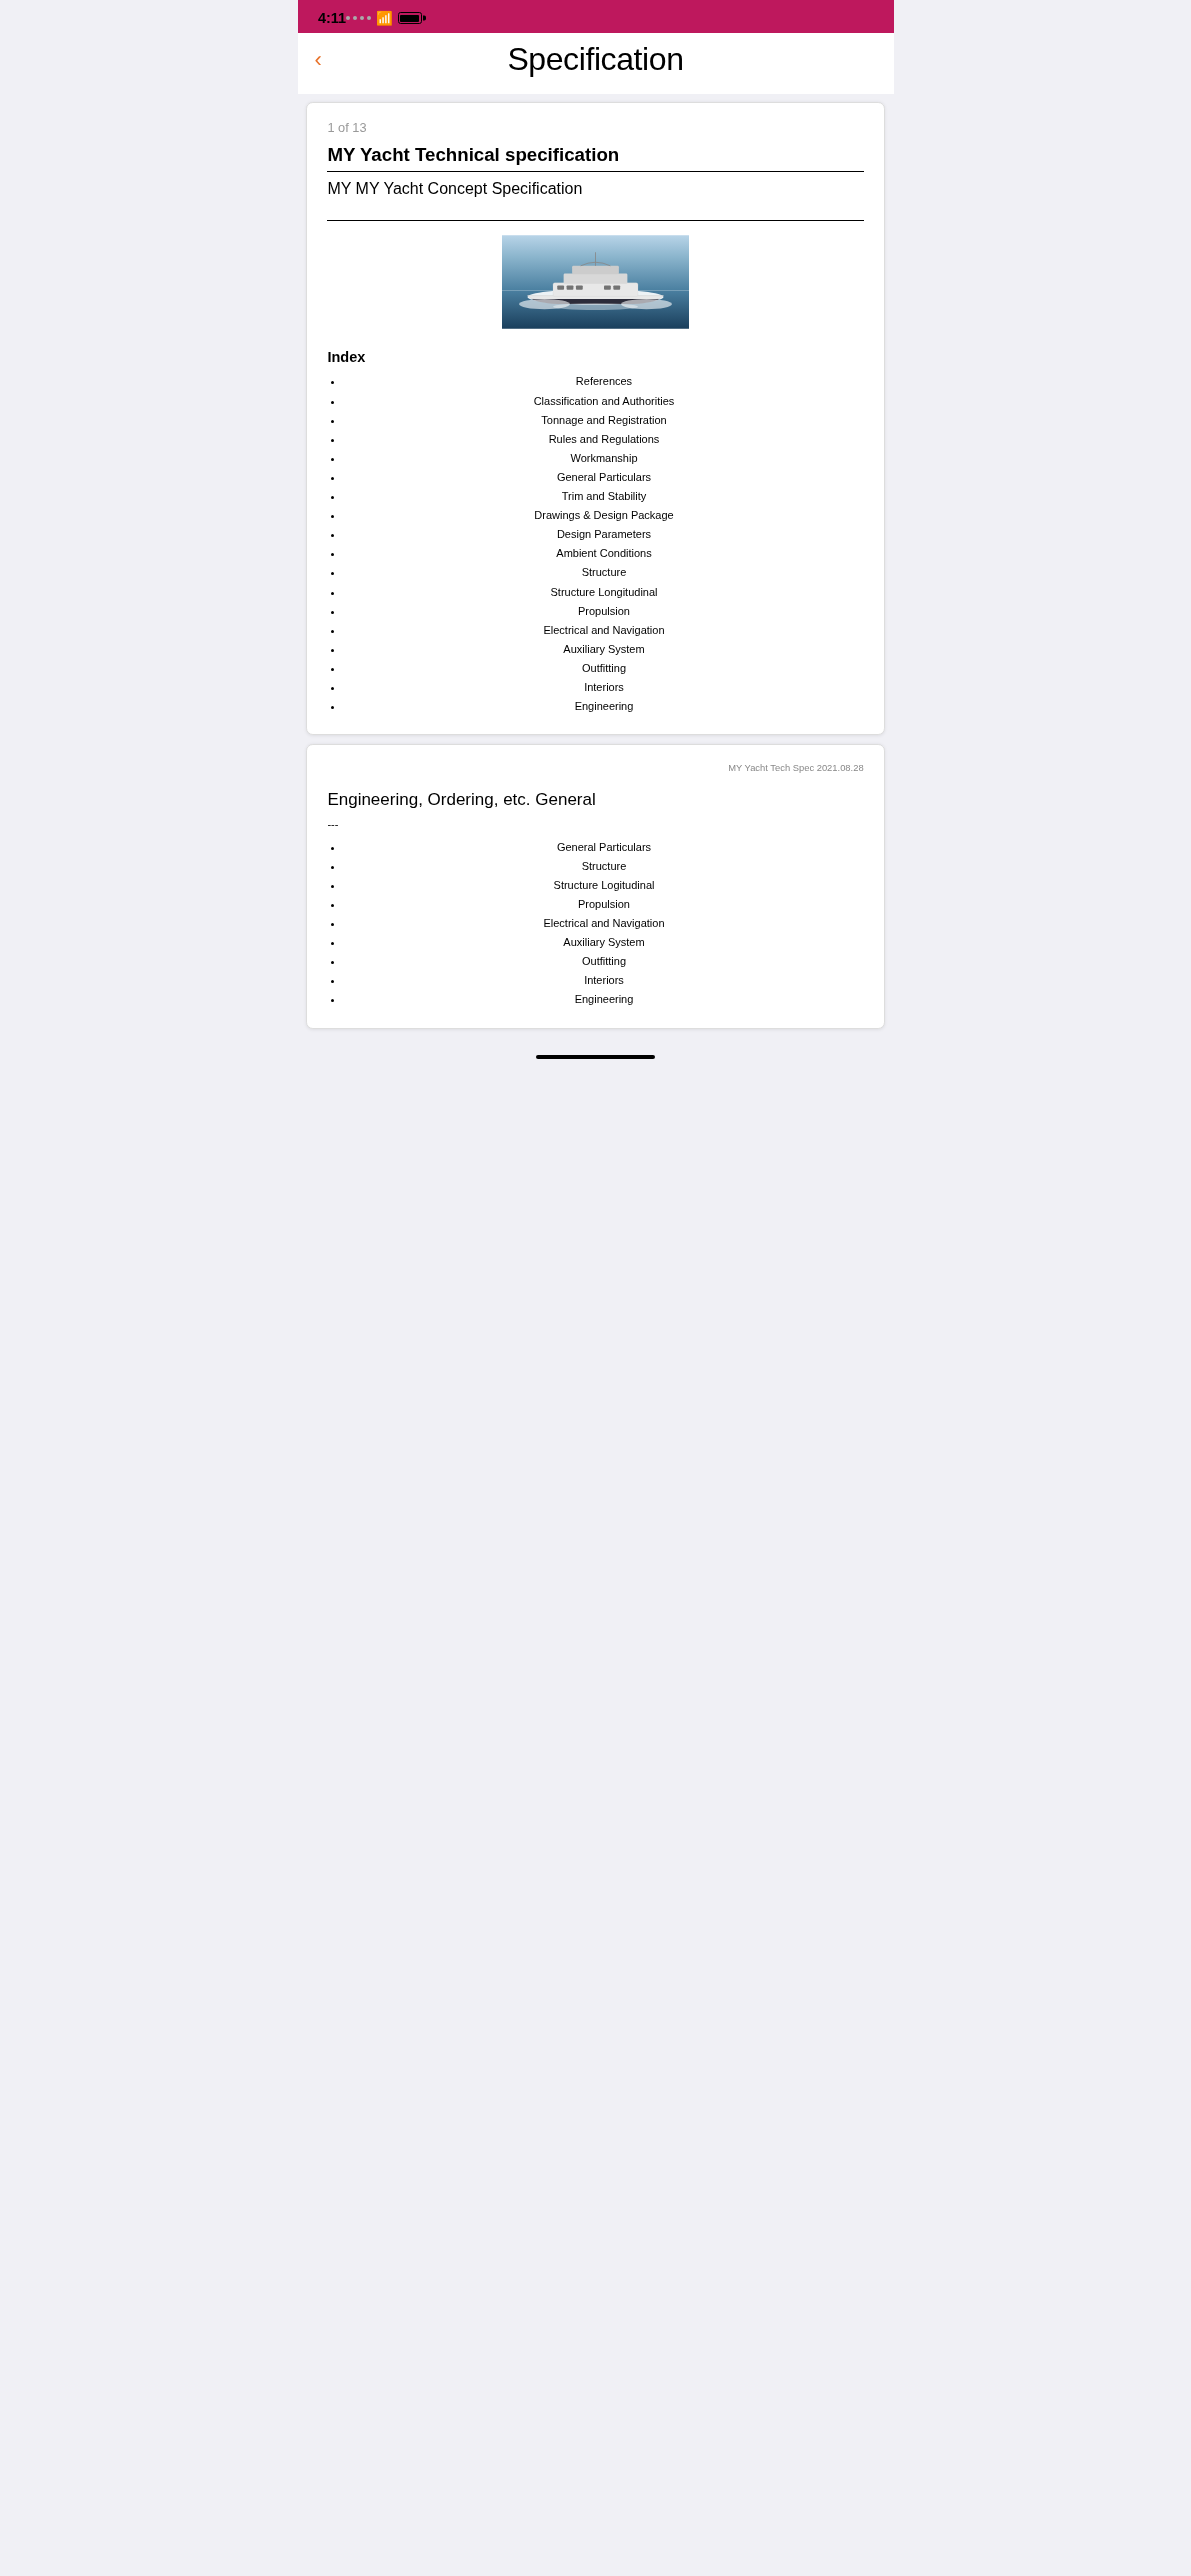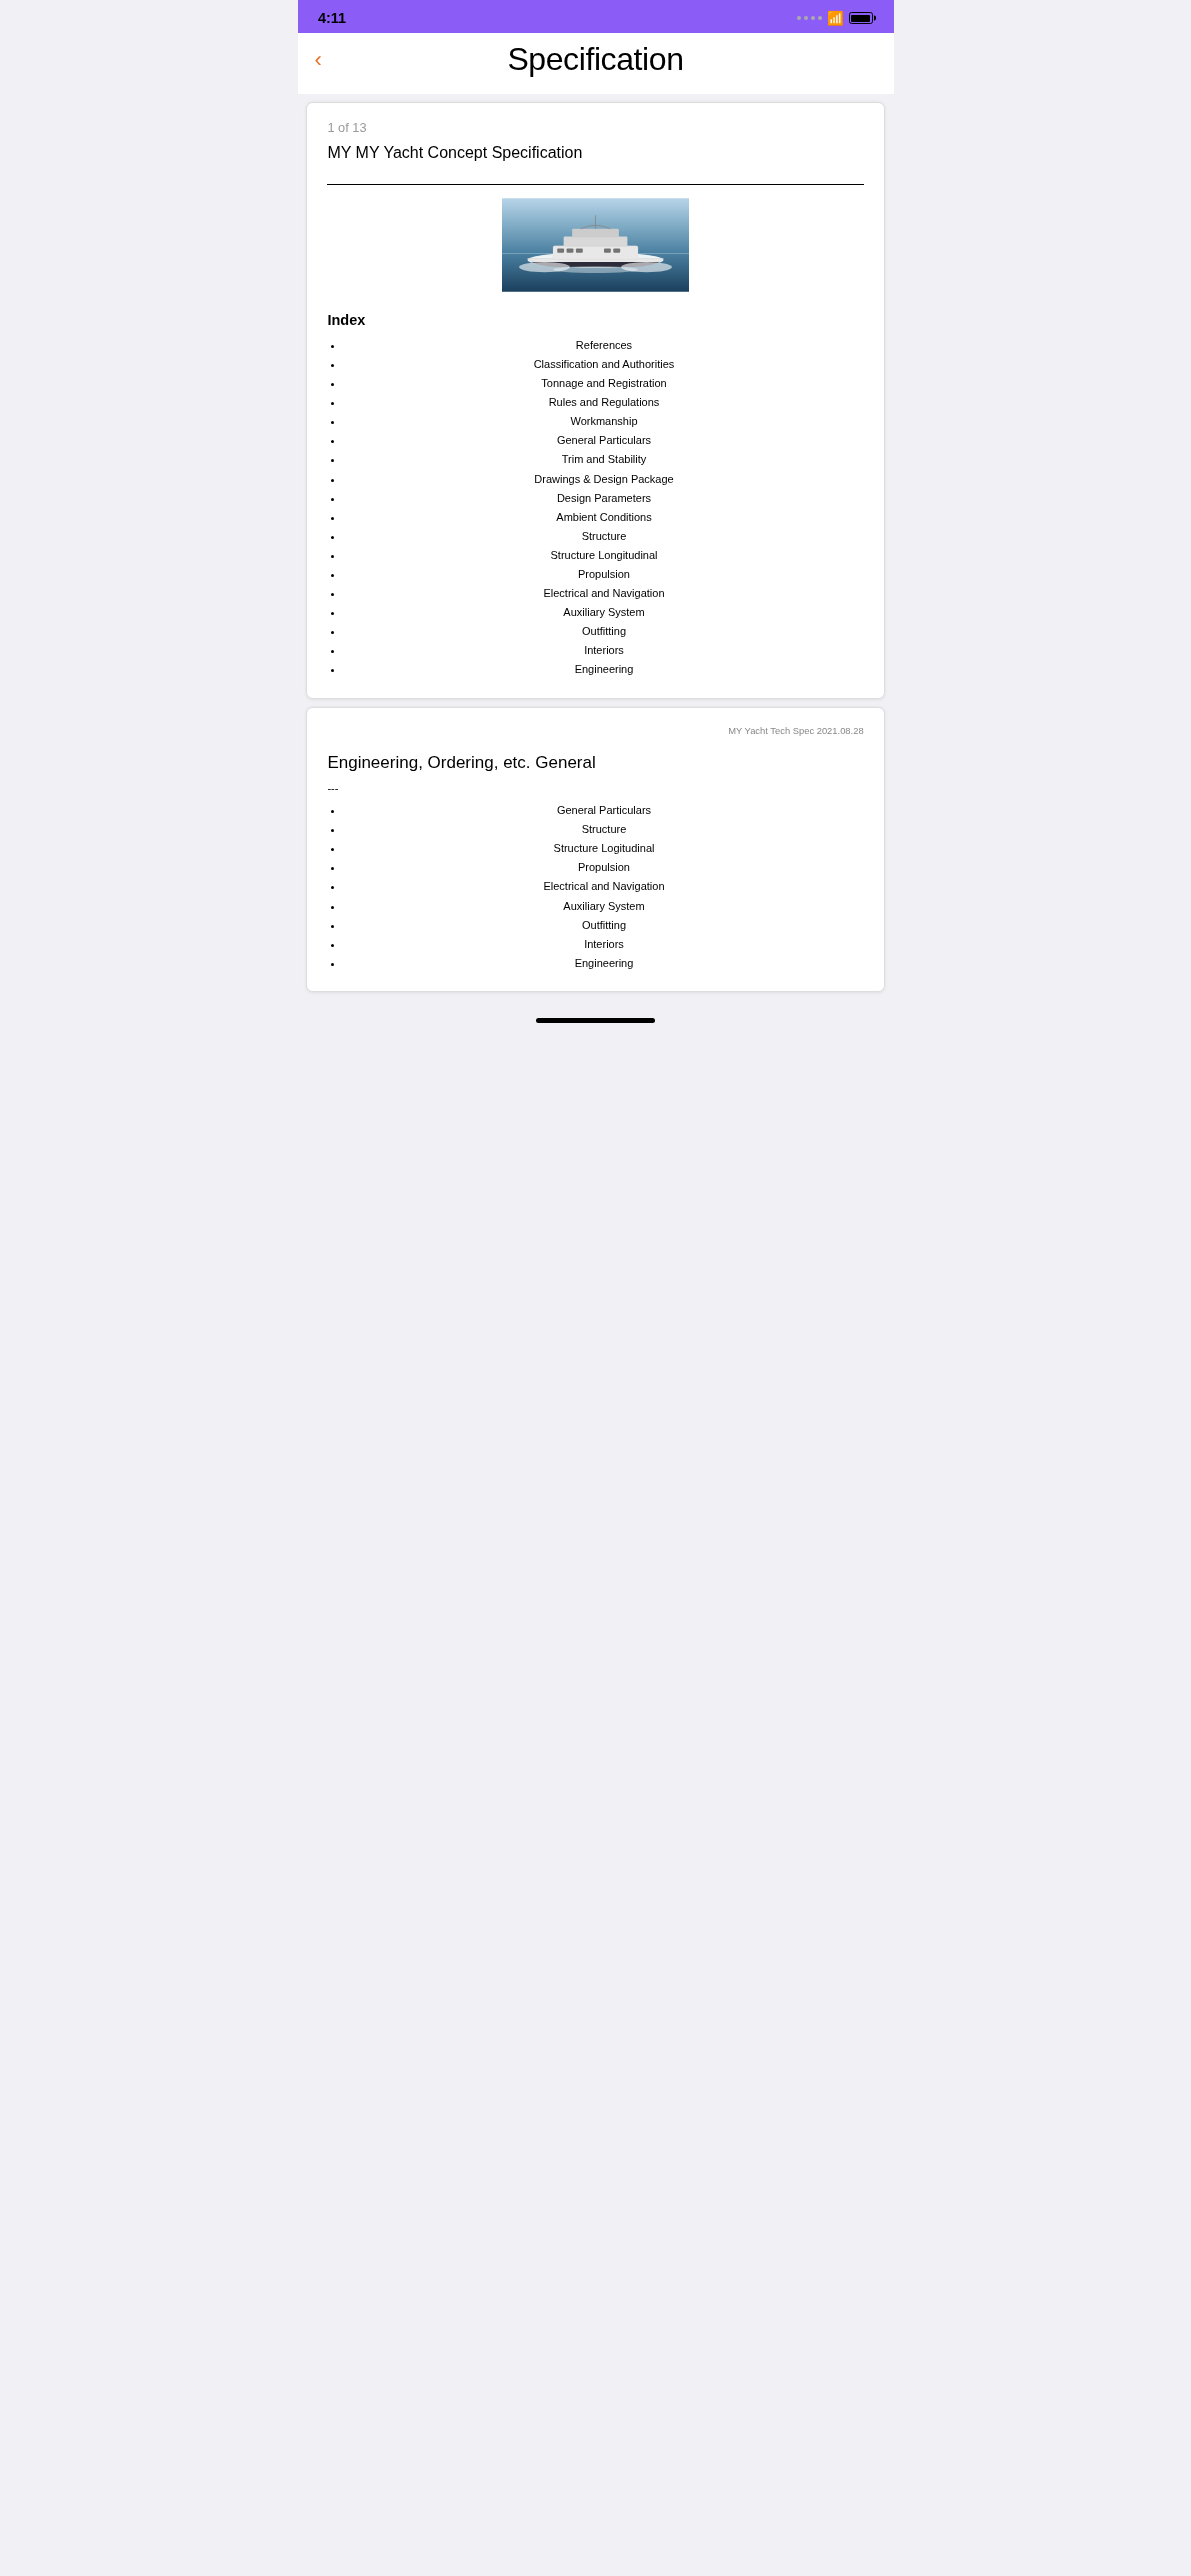--- a/index.html
+++ b/index.html
@@ -8,24 +8,24 @@
     body {
       background: #f0f0f5;
       font-family: -apple-system, 'Helvetica Neue', Arial, sans-serif;
       width: 596px;
       margin: 0 auto;
     }
 
     
     .status-bar {
       display: flex;
-      justify-content: space-between;
+      justify-content: flex-start;
       align-items: center;
       padding: 10.2px 20.4px 6.8px 20.4px;
-      background: #8b5cf6;
+      background: #be185d;
     }
     .status-time {
       font-size: 14.5px;
       font-weight: 600;
       color: #000;
     }
     .status-icons {
       display: flex;
       align-items: center;
       gap: 5.1px;
@@ -223,20 +223,21 @@
   </div>
 </div>
 
 <div class="header">
   <span class="back-button">‹</span>
   <span class="header-title">Specification</span>
 </div>
 
 <div class="page-card">
   <div class="page-number">1 of 13</div>
+  <div class="doc-title-main">MY Yacht Technical specification</div>
   <div class="doc-title-sub">MY MY Yacht Concept Specification</div>
 
   <div class="yacht-image-container">
     <svg class="yacht-svg" viewBox="0 0 440 220" xmlns="http://www.w3.org/2000/svg">
 
       <defs>
         <linearGradient id="skyGrad" x1="0" y1="0" x2="0" y2="1">
           <stop offset="0%" stop-color="#b8d4e8"></stop>
           <stop offset="40%" stop-color="#8ab4cc"></stop>
           <stop offset="100%" stop-color="#4a7fa0"></stop>

